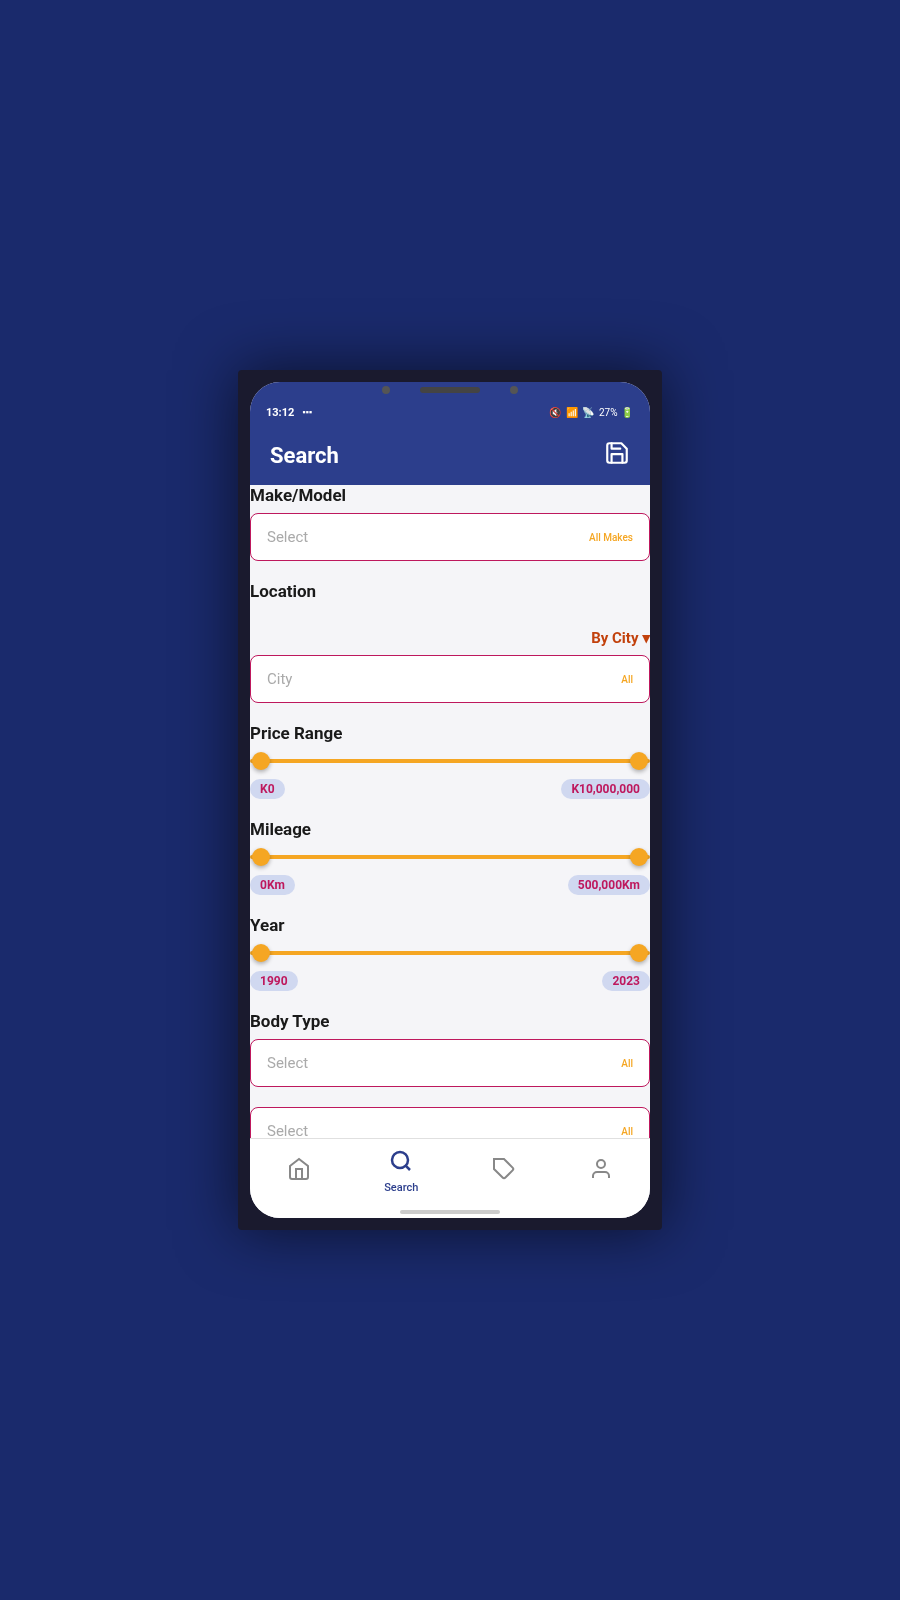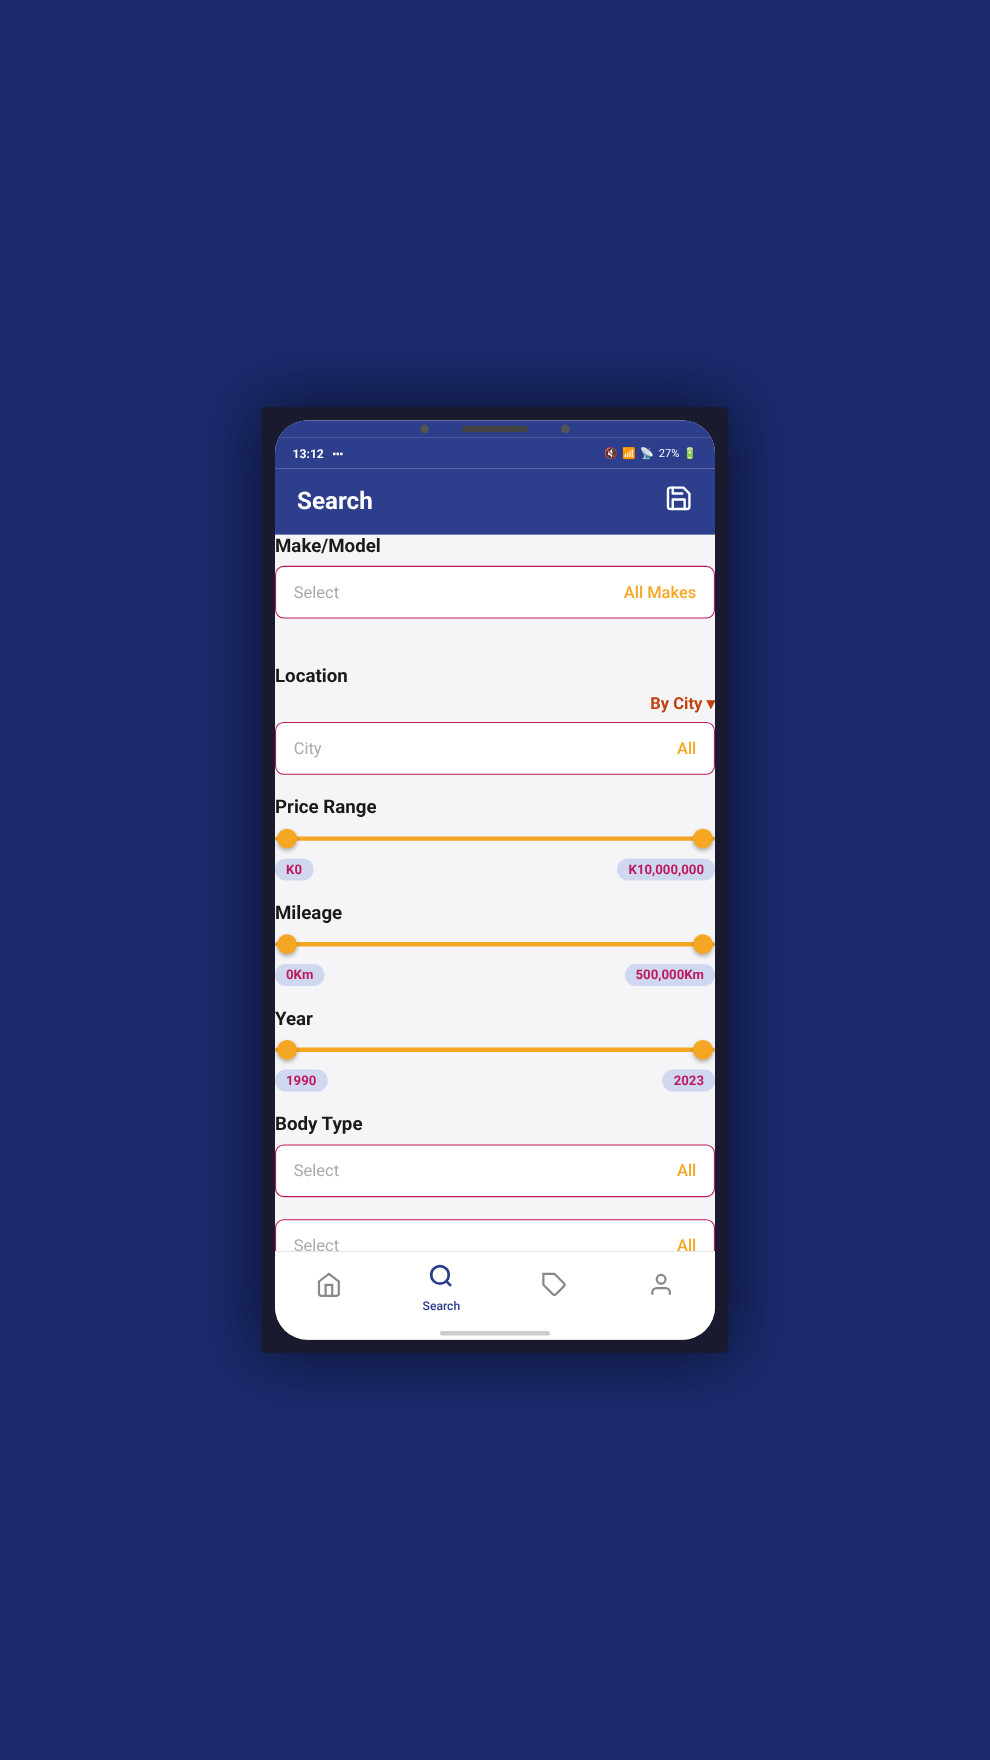--- a/index.html
+++ b/index.html
@@ -69,25 +69,25 @@
     .select-field {
       background: white;
       border-radius: 8px;
       padding: 14px 16px;
       display: flex;
       justify-content: space-between;
       align-items: center;
       border: 1px solid #be185d;
     }
     .select-placeholder { color: #aaa; font-size: 15px; }
-    .select-value-orange { color: #f5a623; font-size: 15px; font-weight: 500; }
+    .select-value-orange { color: #f5a623; font-size: 10px; font-weight: 500; }
     .location-header {
       display: flex;
       justify-content: space-between;
-      align-items: center;
+      align-items: flex-start;
       margin-bottom: 8px;
     }
     .by-city-btn {
       display: flex;
       align-items: center;
       gap: 4px;
       color: #c2410c;
       font-size: 15px;
       font-weight: 700;
       margin-top: 48px;

